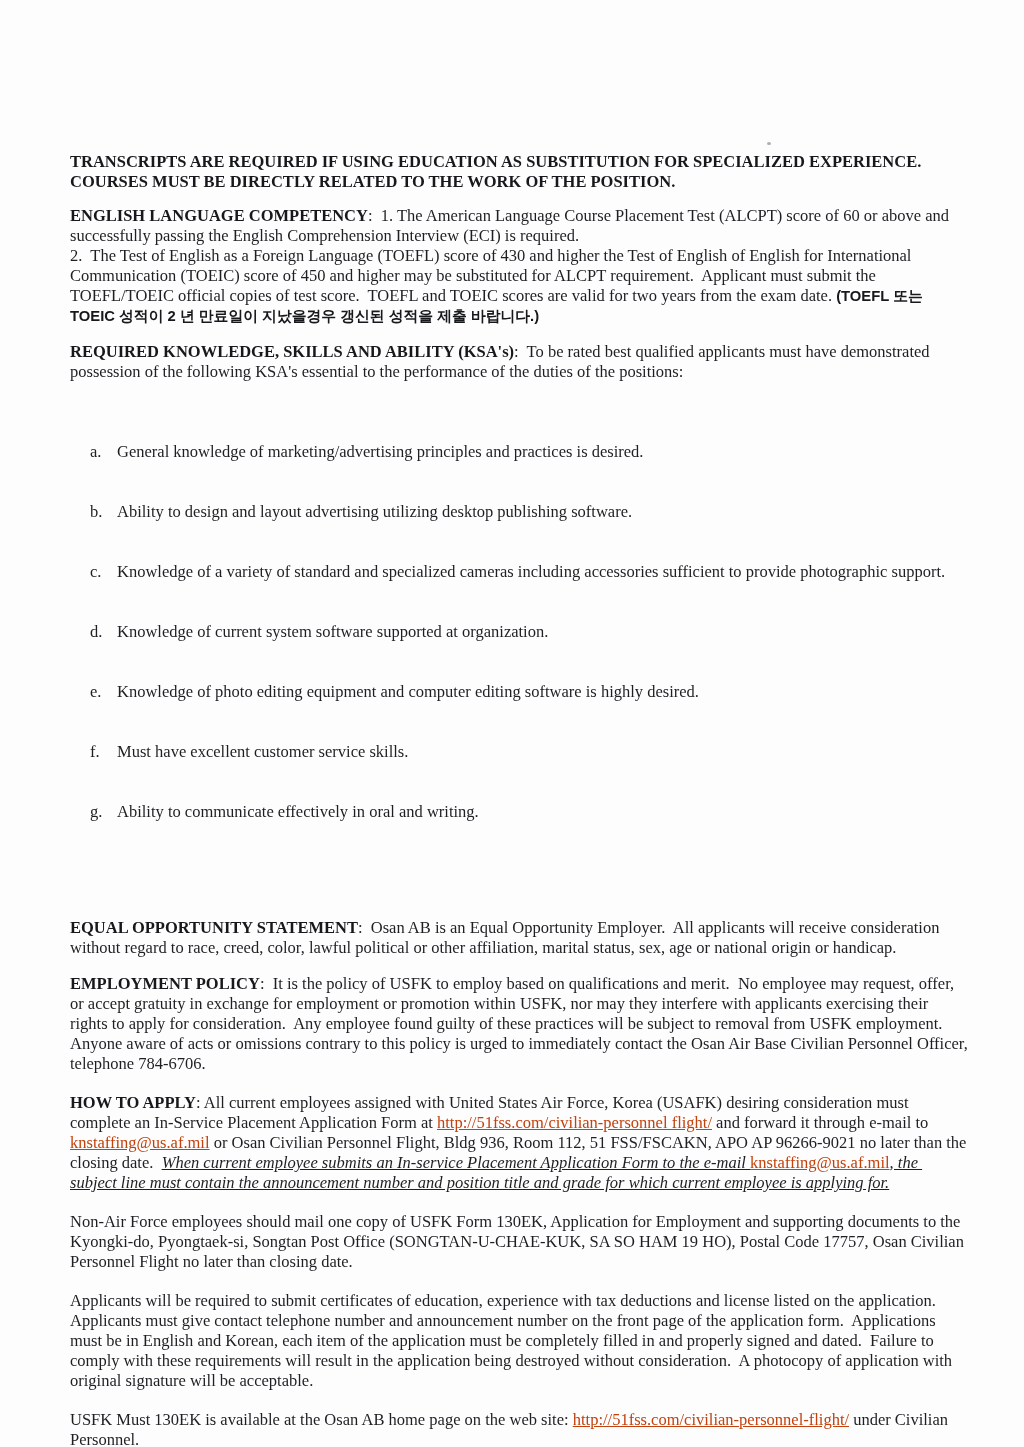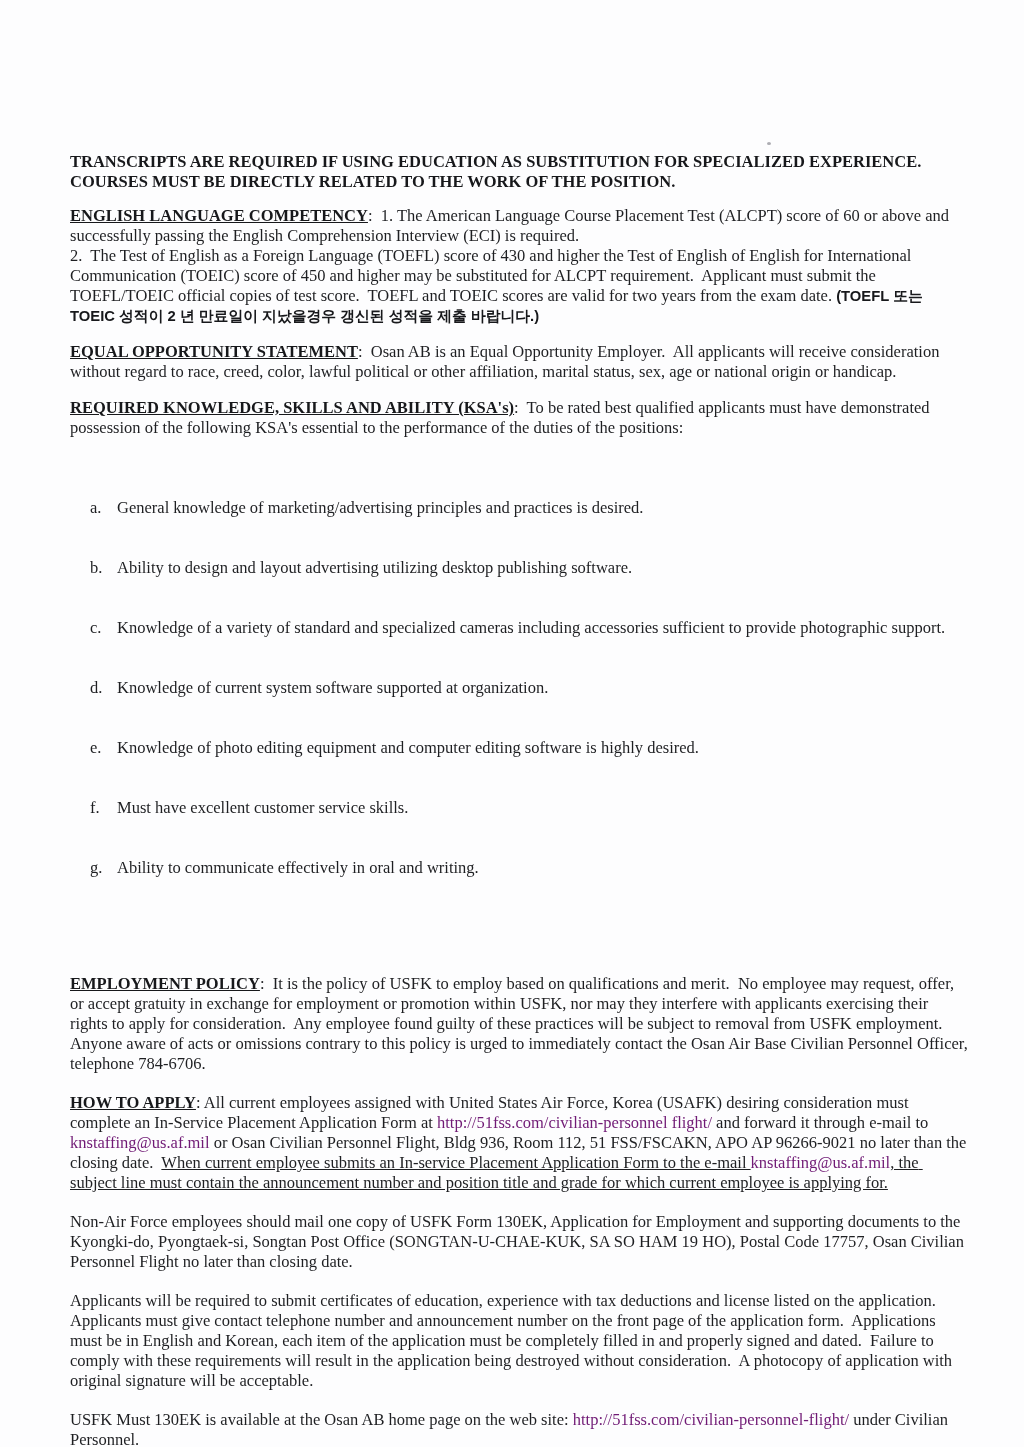--- a/index.html
+++ b/index.html
@@ -24,26 +24,26 @@
   }
   .para {
     white-space: pre-wrap;
     margin-bottom: 16px;
   }
   .para.tight { margin-bottom: 14px; }
   .para.roomy { margin-bottom: 19px; }
   .bold { font-weight: 700; color: #17181b; }
   .h {
     font-weight: 700;
-    text-decoration: underline;
     color: #17181b;
   }
-  .u { text-decoration: underline; }
+  .u { text-decoration: underline; font-style: italic; }
   .doc-link {
-    color: #701a75;
+    color: #c2410c;
+    text-decoration: underline;
     cursor: pointer;
   }
   .ko-note {
     font-family: "Liberation Sans", "DejaVu Sans", sans-serif;
     font-weight: 700;
     font-size: 14.8px;
     color: #17181b;
   }
   .ksa-list { margin-top: 0; }
   .ksa-item {
@@ -73,33 +73,33 @@
 <div class="page">
   <span class="scan-dot"></span>
 
   <div class="content">
 
     <div class="para tight bold">TRANSCRIPTS ARE REQUIRED IF USING EDUCATION AS SUBSTITUTION FOR SPECIALIZED EXPERIENCE.
 COURSES MUST BE DIRECTLY RELATED TO THE WORK OF THE POSITION.</div>
 
     <div class="para"><span class="h">ENGLISH LANGUAGE COMPETENCY</span><span>:  1. The American Language Course Placement Test (ALCPT) score of 60 or above and successfully passing the English Comprehension Interview (ECI) is required.</span><div><span>2.  The Test of English as a Foreign Language (TOEFL) score of 430 and higher the Test of English of English for International Communication (TOEIC) score of 450 and higher may be substituted for ALCPT requirement.  Applicant must submit the TOEFL/TOEIC official copies of test score.  TOEFL and TOEIC scores are valid for two years from the exam date. </span><span class="ko-note">(TOEFL 또는  TOEIC 성적이 2 년 만료일이 지났을경우 갱신된 성적을 제출 바랍니다.)</span></div></div>
 
-    <div class="para"><span class="h">EQUAL OPPORTUNITY STATEMENT</span><span>:  Osan AB is an Equal Opportunity Employer.  All applicants will receive consideration without regard to race, creed, color, lawful political or other affiliation, marital status, sex, age or national origin or handicap.</span></div>
-
     <div class="para"><span class="h">REQUIRED KNOWLEDGE, SKILLS AND ABILITY (KSA's)</span><span>:  To be rated best qualified applicants must have demonstrated possession of the following KSA's essential to the performance of the duties of the positions:</span>
       <div class="ksa-list">
         <div class="ksa-item"><span class="ksa-label">a.</span><span class="ksa-text">General knowledge of marketing/advertising principles and practices is desired.</span></div>
         <div class="ksa-item"><span class="ksa-label">b.</span><span class="ksa-text">Ability to design and layout advertising utilizing desktop publishing software.</span></div>
         <div class="ksa-item"><span class="ksa-label">c.</span><span class="ksa-text">Knowledge of a variety of standard and specialized cameras including accessories sufficient to provide photographic support.</span></div>
         <div class="ksa-item"><span class="ksa-label">d.</span><span class="ksa-text">Knowledge of current system software supported at organization.</span></div>
         <div class="ksa-item"><span class="ksa-label">e.</span><span class="ksa-text">Knowledge of photo editing equipment and computer editing software is highly desired.</span></div>
         <div class="ksa-item"><span class="ksa-label">f.</span><span class="ksa-text">Must have excellent customer service skills.</span></div>
         <div class="ksa-item"><span class="ksa-label">g.</span><span class="ksa-text">Ability to communicate effectively in oral and writing.</span></div>
       </div>
     </div>
+
+    <div class="para"><span class="h">EQUAL OPPORTUNITY STATEMENT</span><span>:  Osan AB is an Equal Opportunity Employer.  All applicants will receive consideration without regard to race, creed, color, lawful political or other affiliation, marital status, sex, age or national origin or handicap.</span></div>
 
     <div class="para roomy"><span class="h">EMPLOYMENT POLICY</span><span>:  It is the policy of USFK to employ based on qualifications and merit.  No employee may request, offer, or accept gratuity in exchange for employment or promotion within USFK, nor may they interfere with applicants exercising their rights to apply for consideration.  Any employee found guilty of these practices will be subject to removal from USFK employment.  Anyone aware of acts or omissions contrary to this policy is urged to immediately contact the Osan Air Base Civilian Personnel Officer, telephone 784-6706.</span></div>
 
     <div class="para roomy"><span class="h">HOW TO APPLY</span><span>: All current employees assigned with United States Air Force, Korea (USAFK) desiring consideration must complete an In-Service Placement Application Form at </span><a class="doc-link">http://51fss.com/civilian-personnel flight/</a><span> and forward it through e-mail to </span><a class="doc-link">knstaffing@us.af.mil</a><span> or Osan Civilian Personnel Flight, Bldg 936, Room 112, 51 FSS/FSCAKN, APO AP 96266-9021 no later than the closing date.  </span><span class="u">When current employee submits an In-service Placement Application Form to the e-mail </span><a class="doc-link">knstaffing@us.af.mil</a><span class="u">, the subject line must contain the announcement number and position title and grade for which current employee is applying for.</span></div>
 
     <div class="para roomy">Non-Air Force employees should mail one copy of USFK Form 130EK, Application for Employment and supporting documents to the Kyongki-do, Pyongtaek-si, Songtan Post Office (SONGTAN-U-CHAE-KUK, SA SO HAM 19 HO), Postal Code 17757, Osan Civilian Personnel Flight no later than closing date.</div>
 
     <div class="para roomy">Applicants will be required to submit certificates of education, experience with tax deductions and license listed on the application.  Applicants must give contact telephone number and announcement number on the front page of the application form.  Applications must be in English and Korean, each item of the application must be completely filled in and properly signed and dated.  Failure to comply with these requirements will result in the application being destroyed without consideration.  A photocopy of application with original signature will be acceptable.</div>
 
     <div class="para"><span>USFK Must 130EK is available at the Osan AB home page on the web site: </span><a class="doc-link">http://51fss.com/civilian-personnel-flight/</a><span> under Civilian Personnel.</span></div>

